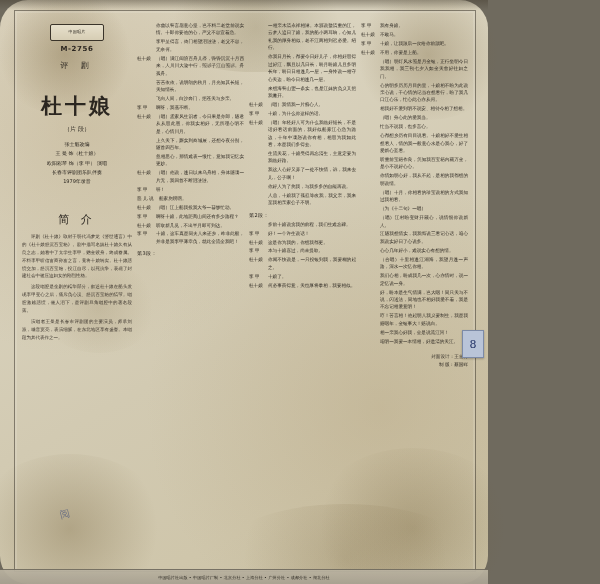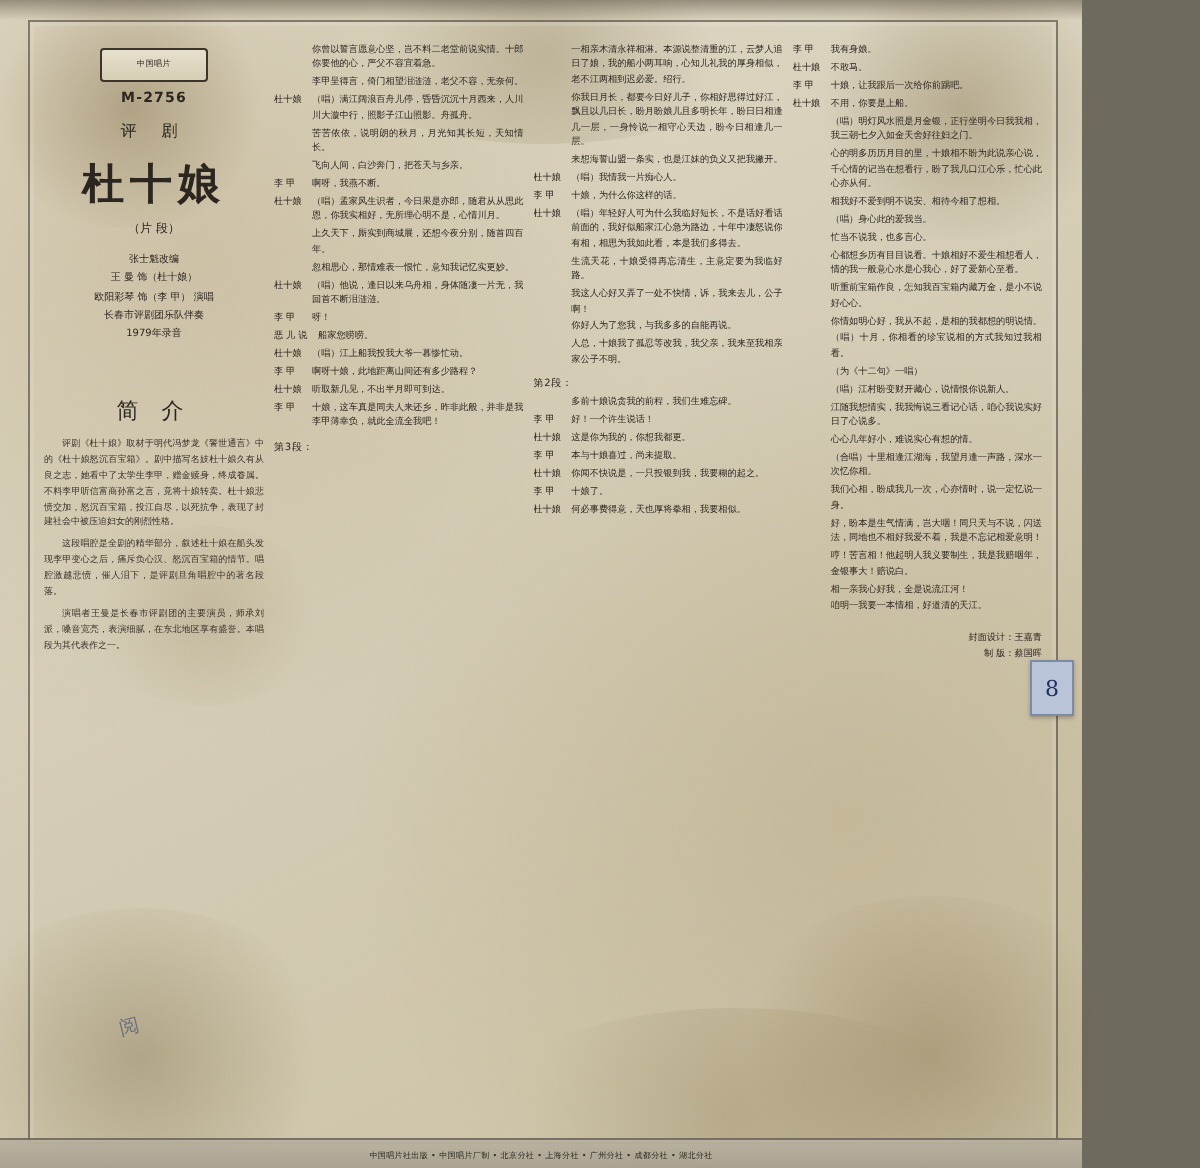--- a/index.html
+++ b/index.html
@@ -4,26 +4,27 @@
 <style>
   html,body{margin:0;padding:0;}
   body{
     width:600px;height:584px;
     background:#6f6a5e;
     font-family:"DejaVu Sans", sans-serif;
     overflow:hidden;
   }
   #sheet{
     position:relative;
-    width:541px;height:584px;
+    width:488px;height:584px;
     background:
       radial-gradient(circle at 18% 22%, rgba(180,160,120,.35), rgba(0,0,0,0) 38%),
       radial-gradient(circle at 78% 70%, rgba(170,150,110,.30), rgba(0,0,0,0) 42%),
       linear-gradient(152deg,#ded7c4 0%,#d9d2bd 28%,#d2cab2 55%,#cfc6ab 78%,#c8bfa2 100%);
     box-sizing:border-box;
+    border-radius:28px;
   }
   
   #frame{
     position:absolute;left:14px;top:10px;right:12px;bottom:12px;
     border:1px solid rgba(60,55,45,.55);
     box-shadow:inset 0 0 0 2px rgba(255,255,255,.12);
   }
   
   .stain{position:absolute;border-radius:50%;pointer-events:none;}
   .s1{left:-10px;top:-6px;width:150px;height:120px;background:radial-gradient(circle,rgba(120,100,60,.38),rgba(120,100,60,0) 68%);}
@@ -51,21 +52,21 @@
 
   
   .logo-badge{
     width:52px;height:15px;margin:2px auto 3px auto;
     border:1px solid #3a342a;border-radius:2px;
     display:flex;align-items:center;justify-content:center;
     background:linear-gradient(#e7e0cc,#d6cdb4);
   }
   .logo-badge span{font-size:4px;letter-spacing:.3px;color:#2a251e;}
   .catno{text-align:center;font-size:7px;letter-spacing:.6px;margin:1px 0 5px 0;font-weight:bold;}
-  .genre{text-align:center;font-size:8px;letter-spacing:5px;margin-bottom:2px;}
+  .genre{text-align:center;font-size:8px;letter-spacing:5px;margin-bottom:16px;}
   .bigtitle{
     text-align:center;font-size:21px;letter-spacing:3px;
     font-family:"DejaVu Serif",serif;font-weight:bold;
     margin:2px 0 1px 0;
   }
   .subtitle{text-align:center;font-size:6px;margin-bottom:6px;}
   .credits{text-align:center;font-size:5px;line-height:1.85;margin-bottom:3px;}
   .credits div{white-space:nowrap;}
   .sect-head{
     text-align:center;font-size:11px;letter-spacing:4px;

